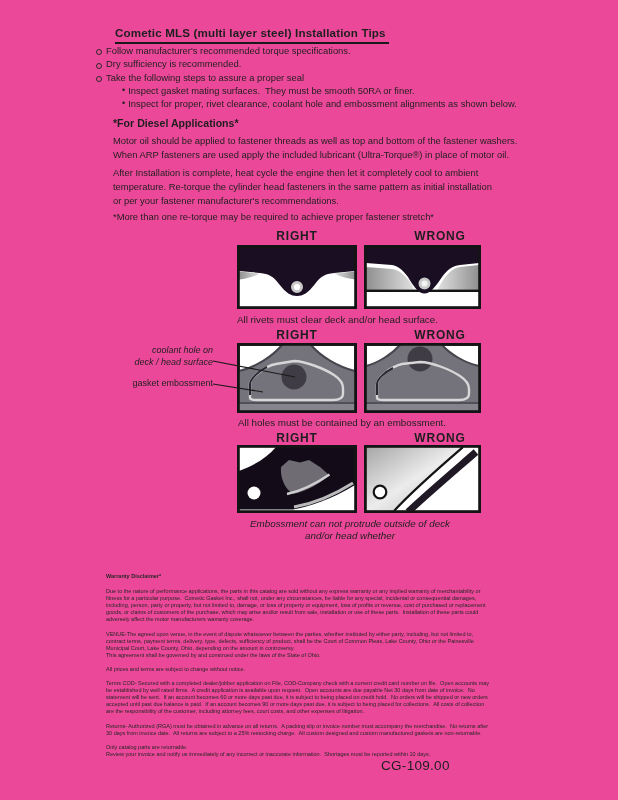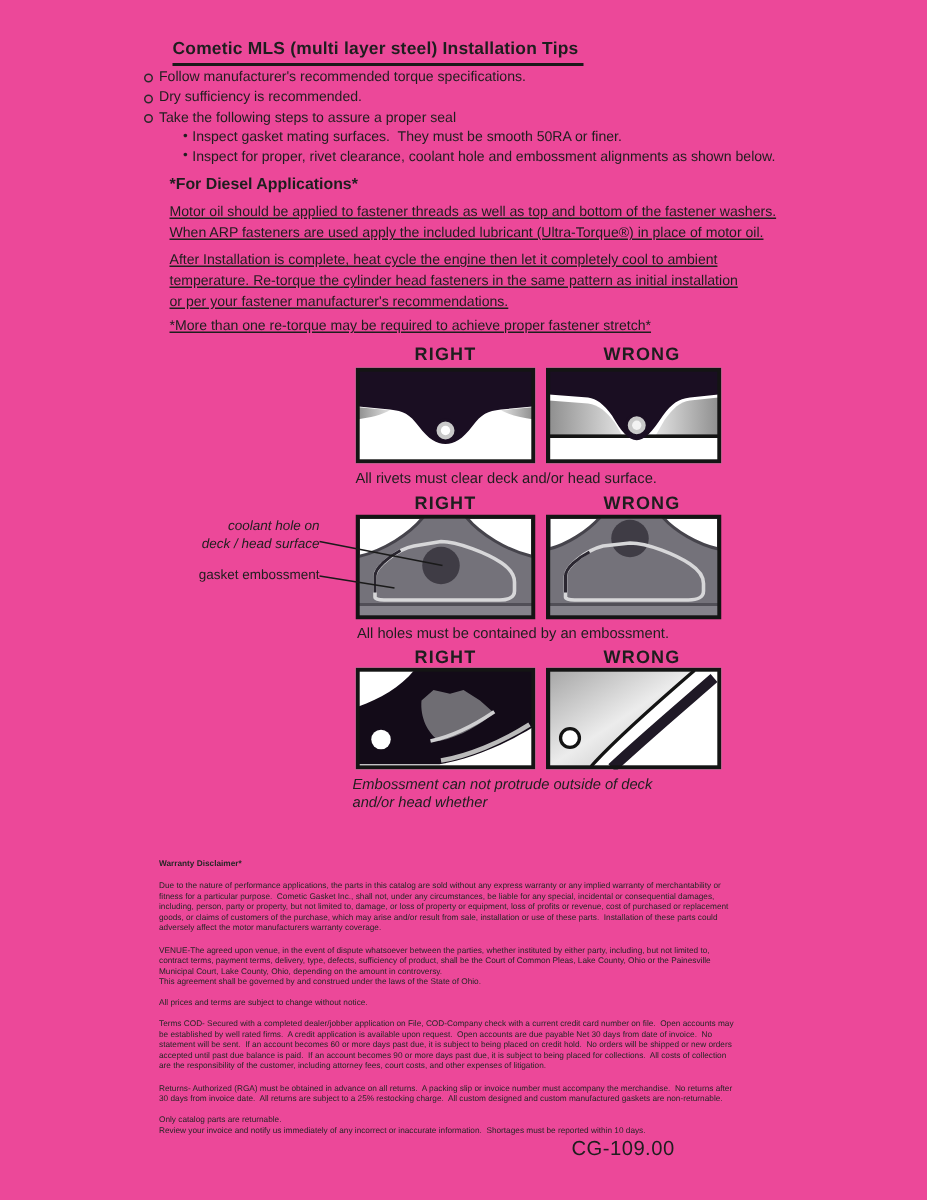--- a/index.html
+++ b/index.html
@@ -13,29 +13,29 @@
          border-bottom:2px solid #191919;padding:0 3px 3px 0;}
 
   .bullets{left:96px;top:44px;font-size:9.4px;line-height:13.3px;}
   .b{display:flex;align-items:center;}
   .b .ring{width:4px;height:4px;border:1px solid #2a2a2a;border-radius:50%;
            margin:3.6px 4px 0 0;flex:0 0 auto;}
   .b .dot{font-size:9px;line-height:13.3px;margin-right:3px;}
   .b.sub{margin-left:26px;}
 
   .dheading{left:113px;top:117px;font-size:10.6px;font-weight:bold;}
-  .para{left:113px;font-size:9.4px;line-height:14px;text-decoration:underline;}
+  .para{left:113px;font-size:9.4px;line-height:14px;}
   .p1{top:134px;}
   .p2{top:166px;}
   .note{top:210px;}
 
   .rw{font-size:12px;font-weight:700;letter-spacing:.8px;text-align:center;width:120px;}
   .rw.l{left:237px;}
-  .rw.r{left:368px;text-align:center;}
-  .caption{font-size:9.8px;font-weight:500;line-height:11.5px;}
+  .rw.r{left:380px;text-align:center;}
+  .caption{font-size:9.8px;font-weight:500;line-height:11.5px;text-align:center;}
 
   .panel{display:block;}
   .callout{font-size:9px;line-height:11.5px;text-align:right;width:106px;left:107px;}
   .legal{left:106px;top:573px;width:430px;font-size:5.5px;line-height:7.1px;color:#262626;}
   .legal .lheading{font-weight:bold;margin-bottom:8px;}
   .legal .lp{margin-bottom:7px;white-space:pre;}
   .code{left:381px;top:758px;font-size:13.5px;letter-spacing:.3px;}
   svg{shape-rendering:geometricPrecision;}
 </style>
 </head>

